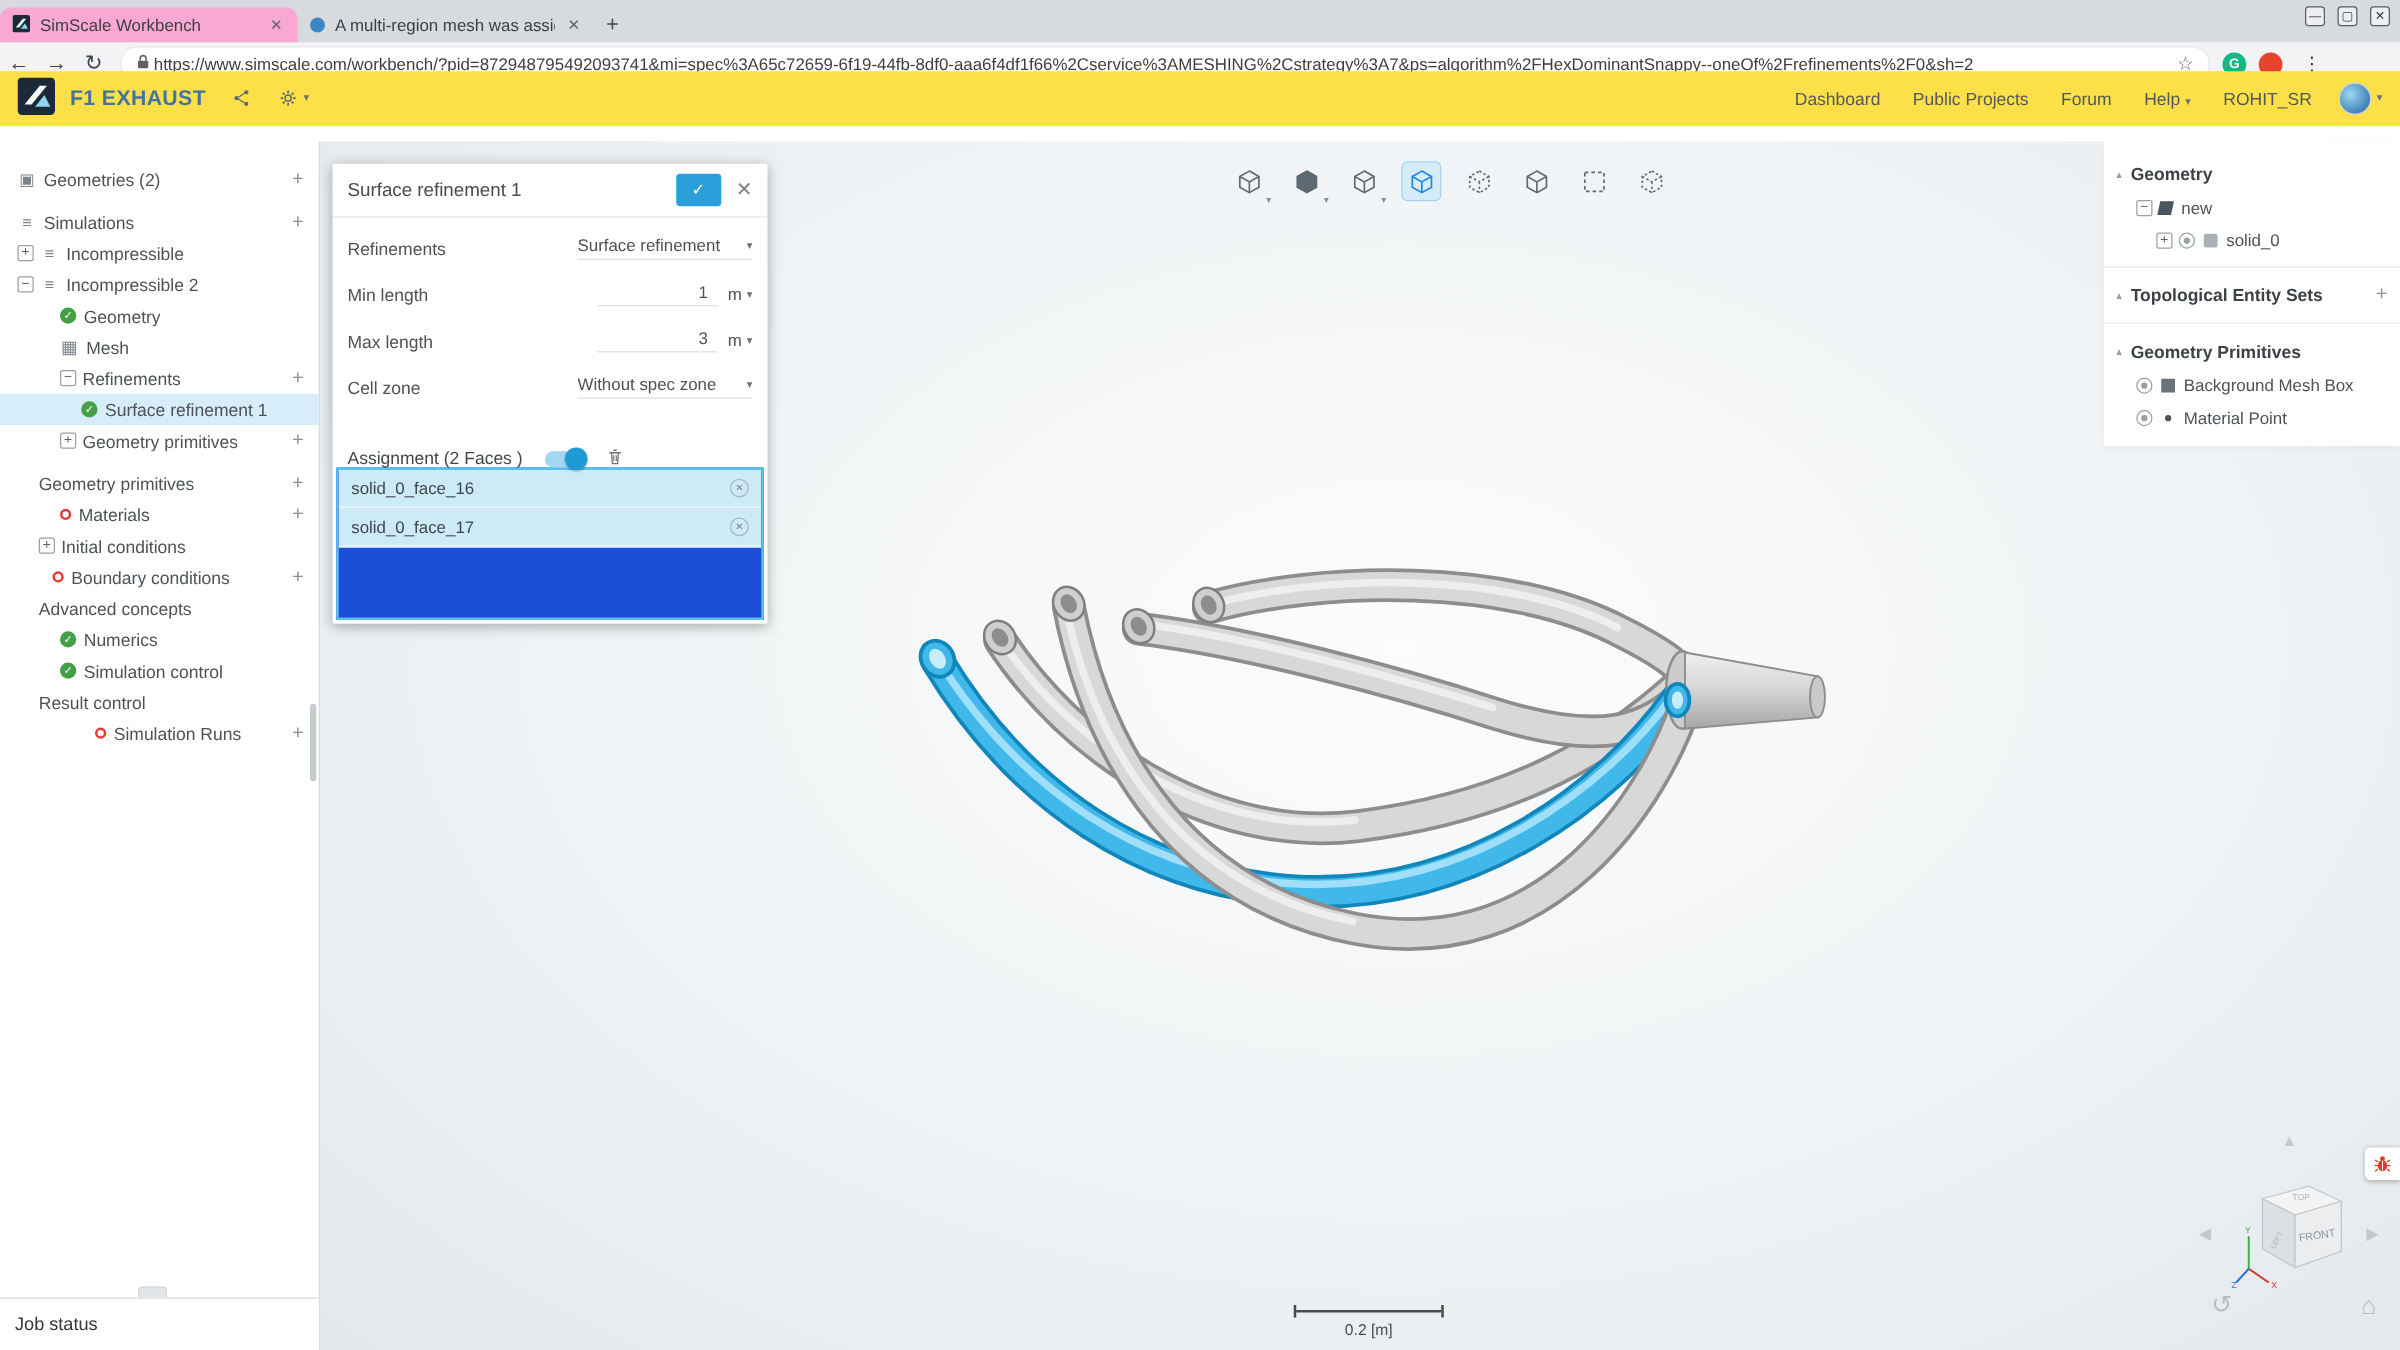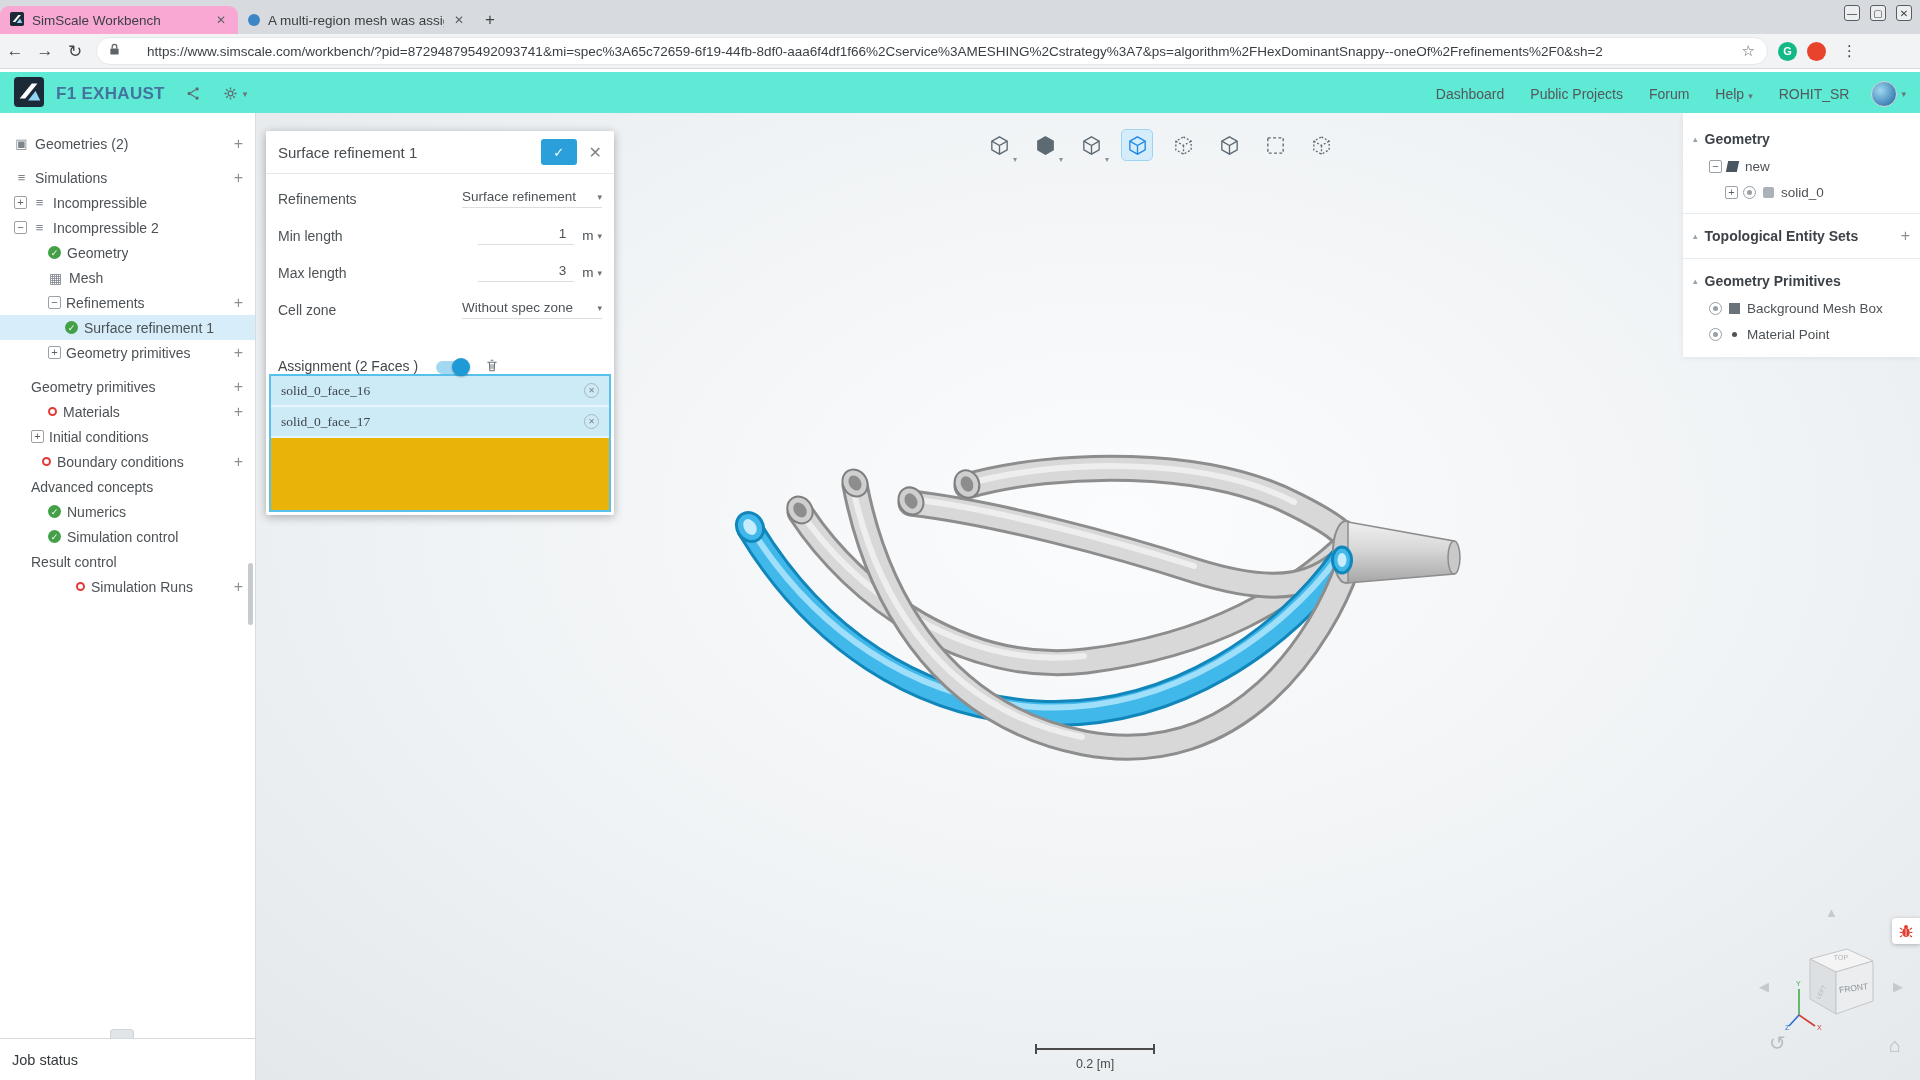--- a/index.html
+++ b/index.html
@@ -15,31 +15,31 @@
   .tab .close{font-size:12px;color:#5f6368;padding:0 2px;}
   .new-tab{width:28px;height:28px;display:flex;align-items:center;justify-content:center;color:#444;font-size:17px;}
   .win-controls{position:absolute;right:8px;top:5px;display:flex;gap:10px;}
   .win-btn{width:16px;height:16px;border:1px solid #5a5e63;border-radius:3px;display:flex;align-items:center;justify-content:center;font-size:10px;color:#3c4043;background:#eceef0;}
   .favicon-dot{width:12px;height:12px;border-radius:50%;background:#3d86c6;flex:none;}
   .mini-logo{flex:none;}
 
   .nav-bar{position:absolute;left:0;top:34px;width:1920px;height:35px;background:#f2f3f5;display:flex;align-items:center;border-bottom:1px solid #d9dcdf;}
   .nav-btn{width:30px;text-align:center;font-size:17px;color:#43474b;}
   .nav-btn.fwd{color:#43474b;}
-  .address{flex:none;display:flex;align-items:center;gap:27px;width:1672px;height:28px;margin-left:6px;background:#fff;border-radius:14px;padding:0 12px;border:1px solid #e6e8ea;}
+  .address{flex:none;display:flex;align-items:center;gap:3px;width:1672px;height:28px;margin-left:6px;background:#fff;border-radius:14px;padding:0 12px;border:1px solid #e6e8ea;}
   .address .url{flex:1;font-size:13.5px;color:#3b3f44;white-space:nowrap;overflow:hidden;}
   .address .star{font-size:15px;color:#5f6368;}
   .ext-icons{display:flex;align-items:center;gap:10px;margin-left:10px;}
   .ext{width:19px;height:19px;border-radius:50%;display:flex;align-items:center;justify-content:center;color:#fff;font-size:11px;font-weight:bold;}
   .ext.grammarly{background:#12b886;}
   .ext.red{background:#e8442d;}
   .menu-dots{font-size:15px;color:#3c4043;margin:0 6px;}
 
   
-  .app-header{position:absolute;left:0;top:72px;width:1920px;height:44px;background:#5eead4;border-bottom:1px solid #e3e6e8;display:flex;align-items:center;padding:0 14px;}
+  .app-header{position:absolute;left:0;top:57px;width:1920px;height:44px;background:#fde047;border-bottom:1px solid #e3e6e8;display:flex;align-items:center;padding:0 14px;}
   .project-title{margin-left:12px;font-size:17px;font-weight:bold;color:#44749e;letter-spacing:.3px;}
   .hicon{margin-left:20px;display:flex;align-items:center;}
   .header-nav{margin-left:auto;display:flex;align-items:center;gap:26px;font-size:14px;color:#53585c;}
   .hlink{white-space:nowrap;}
   .caret{font-size:9px;color:#6c7278;margin-left:4px;}
   .avatar{width:26px;height:26px;border-radius:50%;background:radial-gradient(circle at 35% 35%,#9fd8f0,#4e8fc0 60%,#2d5f8c);margin-left:2px;border:1px solid #cfd4d8;}
 
   
   .sidebar{position:absolute;left:0;top:113px;width:256px;height:967px;background:#fff;border-right:1px solid #d9dcdf;}
   .tree{padding-top:18px;}
@@ -110,21 +110,21 @@
   .sp-select{margin-left:auto;width:140px;display:flex;align-items:center;border-bottom:1px solid #dcdfe2;padding-bottom:3px;font-size:13.5px;color:#4d5256;}
   .sp-select .val{flex:1;white-space:nowrap;overflow:hidden;}
   .sp-select .caret{margin-left:6px;}
   .sp-num{margin-left:auto;width:96px;text-align:right;border-bottom:1px solid #dcdfe2;padding:0 8px 3px 0;font-size:13.5px;color:#4d5256;}
   .sp-unit{margin-left:8px;font-size:13.5px;color:#4d5256;display:flex;align-items:center;}
   .sp-assign-head{display:flex;align-items:flex-end;height:46px;padding:0 12px;}
   .sp-assign-label{font-size:14px;color:#42474c;}
   .toggle{margin-left:18px;width:32px;height:13px;background:#a3d8f2;border-radius:7px;position:relative;flex:none;}
   .toggle .knob{position:absolute;right:-2px;top:-3px;width:18px;height:18px;border-radius:50%;background:#1e9ad6;box-shadow:0 1px 2px rgba(0,0,0,.3);}
   .trash{margin-left:16px;display:flex;}
-  .assign-box{margin:0 3px 3px;border:2px solid #57c0ec;background:#eab308;height:138px;overflow:hidden;font-family:Liberation Serif, serif;}
+  .assign-box{margin:0 3px 3px;border:2px solid #57c0ec;background:#1d4ed8;height:122px;overflow:hidden;}
   .chip{display:flex;align-items:center;height:31px;background:#cdeaf7;border-bottom:2px solid #e6f5fc;padding:0 10px;font-size:13.5px;color:#3f464c;}
   .chip .chip-x{margin-left:auto;width:15px;height:15px;border:1px solid #aeb6bb;border-radius:50%;display:flex;align-items:center;justify-content:center;font-size:8px;color:#7c8388;}
 </style>
 </head>
 <body>
 
 <div class="screen">
 
   <div class="tabs-bar">
     <div class="tab active">

